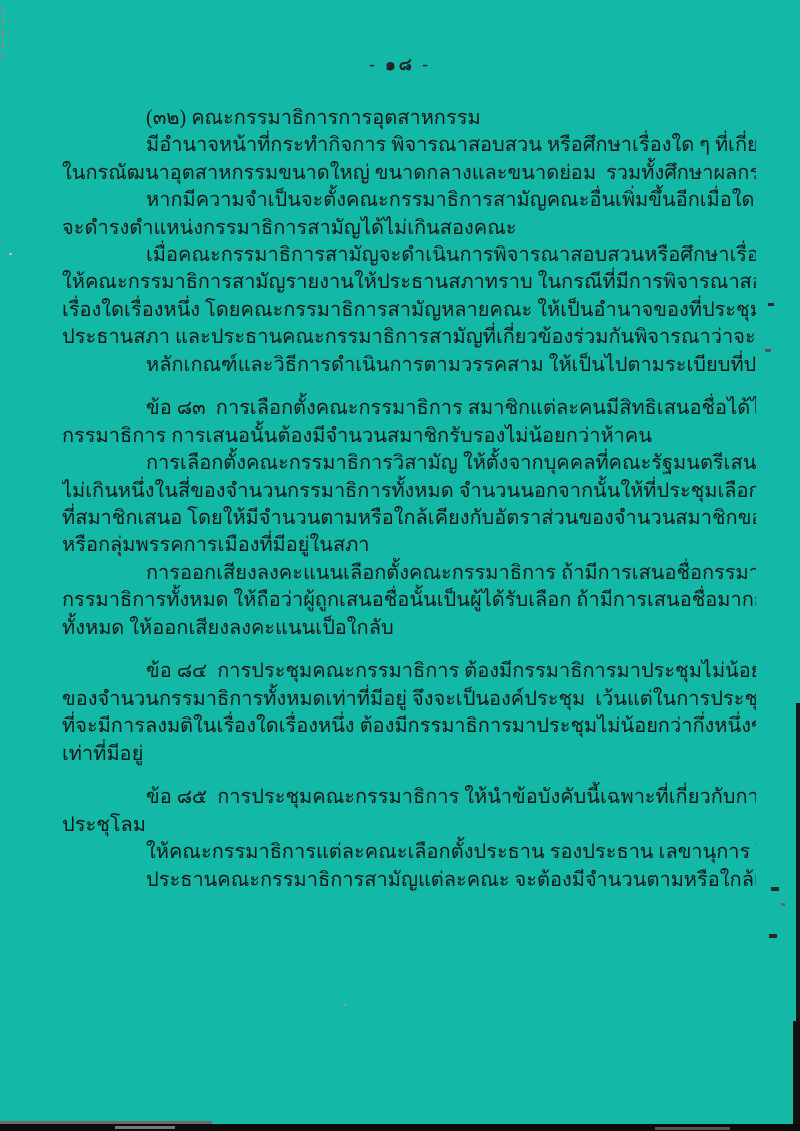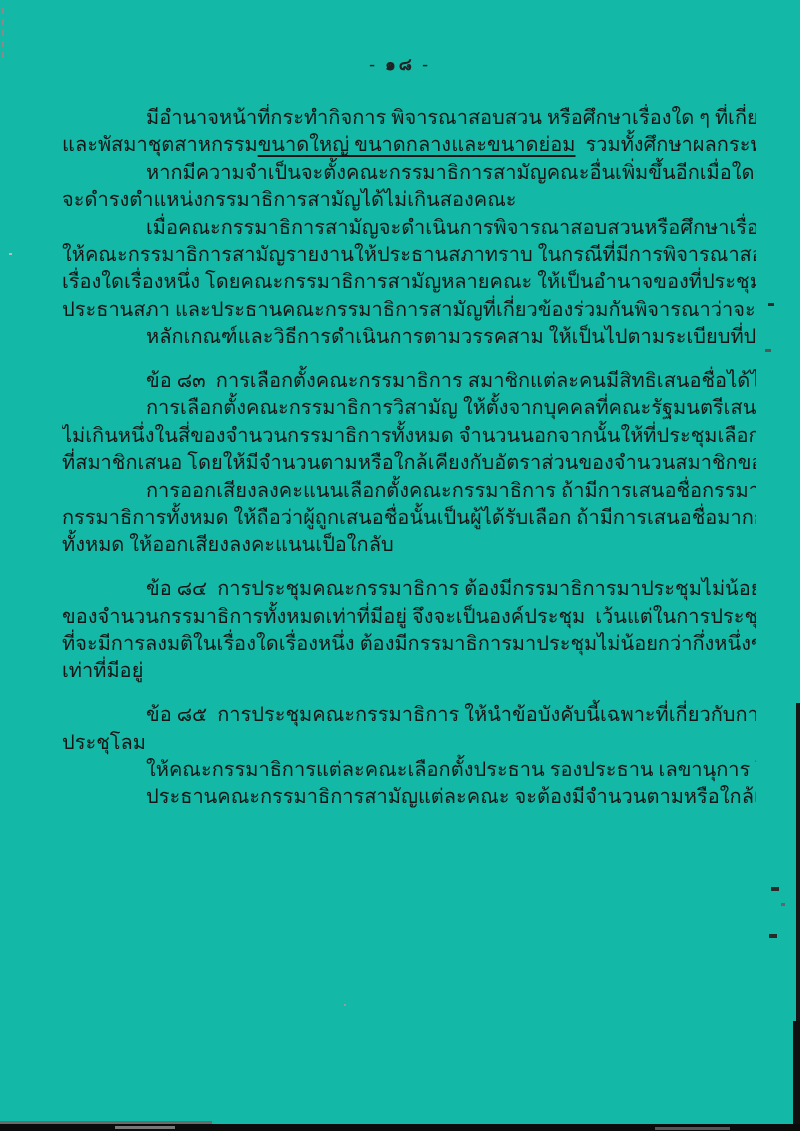--- a/index.html
+++ b/index.html
@@ -36,21 +36,20 @@
     overflow: hidden;
   }
   .line {
     height: 27.4px;
     line-height: 27.4px;
     white-space: pre;
   }
   .line.indent { padding-left: 84px; }
   .line.gap { margin-top: 16.5px; }
   .run.u {
-    text-decoration: underline;
     text-underline-offset: 4px;
     text-decoration-thickness: 1.5px;
   }
   
   .artifact { position: absolute; pointer-events: none; }
   .edge-right-band { right: 0; top: 703px; bottom: 0; width: 4px; background: #161616; }
   .edge-right-band-wide { right: 0; bottom: 0; height: 110px; width: 7px; background: #101010; }
   .edge-bottom-band { left: 0; right: 0; bottom: 0; height: 7px; background: #0b0b0b; }
   .edge-bottom-gray { left: 0; bottom: 7px; width: 212px; height: 3px; background: #6a6a68; }
   .edge-bottom-gap1 { left: 115px; bottom: 2px; width: 60px; height: 3px; background: #777; }
@@ -69,33 +68,36 @@
   }
 </style>
 </head>
 <body>
 
 <div class="page">
 
   <div class="page-number">- ๑๘ -</div>
 
   <div class="body-text" id="body-text">
+      <div class="line indent"><span class="run">(๓๒) คณะกรรมาธิการการอุตสาหกรรม</span></div>
       <div class="line indent"><span class="run">มีอำนาจหน้าที่กระทำกิจการ พิจารณาสอบสวน หรือศึกษาเรื่องใด ๆ ที่เกี่ยวกับการส่งเสริม</span></div>
-      <div class="line"><span class="run">และพัสมาชุตสาหกรรม</span><span class="run u">ขนาดใหญ่ ขนาดกลางและขนาดย่อม</span><span class="run">  รวมทั้งศึกษาผลกระทบอันเกิดจาก</span></div>
+      <div class="line"><span class="run">ในกรณัฒนาอุตสาหกรรม</span><span class="run u">ขนาดใหญ่ ขนาดกลางและขนาดย่อม</span><span class="run">  รวมทั้งศึกษาผลกระทบอันเกิดจาก</span></div>
       <div class="line indent"><span class="run">หากมีความจำเป็นจะตั้งคณะกรรมาธิการสามัญคณะอื่นเพิ่มขึ้นอีกเมื่อใดก็ได้ สมาชิกคนหนึ่ง</span></div>
       <div class="line"><span class="run">จะดำรงตำแหน่งกรรมาธิการสามัญได้ไม่เกินสองคณะ</span></div>
       <div class="line indent"><span class="run">เมื่อคณะกรรมาธิการสามัญจะดำเนินการพิจารณาสอบสวนหรือศึกษาเรื่องใด ๆ</span></div>
       <div class="line"><span class="run">ให้คณะกรรมาธิการสามัญรายงานให้ประธานสภาทราบ ในกรณีที่มีการพิจารณาสอบสวน หรือศึกษา</span></div>
       <div class="line"><span class="run">เรื่องใดเรื่องหนึ่ง โดยคณะกรรมาธิการสามัญหลายคณะ ให้เป็นอำนาจของที่ประชุมร่วมกันของ</span></div>
       <div class="line"><span class="run">ประธานสภา และประธานคณะกรรมาธิการสามัญที่เกี่ยวข้องร่วมกันพิจารณาว่าจะให้คณะกรรมาธิการ</span></div>
       <div class="line indent"><span class="run">หลักเกณฑ์และวิธีการดำเนินการตามวรรคสาม ให้เป็นไปตามระเบียบที่ประธานสภากำหนด</span></div>
       <div class="line indent gap"><span class="run">ข้อ ๘๓  การเลือกตั้งคณะกรรมาธิการ สมาชิกแต่ละคนมีสิทธิเสนอชื่อได้ไม่เกินจำนวน</span></div>
+      <div class="line"><span class="run">กรรมาธิการ การเสนอนั้นต้องมีจำนวนสมาชิกรับรองไม่น้อยกว่าห้าคน</span></div>
       <div class="line indent"><span class="run">การเลือกตั้งคณะกรรมาธิการวิสามัญ ให้ตั้งจากบุคคลที่คณะรัฐมนตรีเสนอชื่อมีจำนวน</span></div>
       <div class="line"><span class="run">ไม่เกินหนึ่งในสี่ของจำนวนกรรมาธิการทั้งหมด จำนวนนอกจากนั้นให้ที่ประชุมเลือกจากรายชื่อ</span></div>
       <div class="line"><span class="run">ที่สมาชิกเสนอ โดยให้มีจำนวนตามหรือใกล้เคียงกับอัตราส่วนของจำนวนสมาชิกของแต่ละพรรคการเมือง</span></div>
+      <div class="line"><span class="run">หรือกลุ่มพรรคการเมืองที่มีอยู่ในสภา</span></div>
       <div class="line indent"><span class="run">การออกเสียงลงคะแนนเลือกตั้งคณะกรรมาธิการ ถ้ามีการเสนอชื่อกรรมาธิการเท่ากับจำนวน</span></div>
       <div class="line"><span class="run">กรรมาธิการทั้งหมด ให้ถือว่าผู้ถูกเสนอชื่อนั้นเป็นผู้ได้รับเลือก ถ้ามีการเสนอชื่อมากกว่าจำนวนกรรมาธิการ</span></div>
       <div class="line"><span class="run">ทั้งหมด ให้ออกเสียงลงคะแนนเป็อใกลับ</span></div>
       <div class="line indent gap"><span class="run">ข้อ ๘๔  การประชุมคณะกรรมาธิการ ต้องมีกรรมาธิการมาประชุมไม่น้อยกว่าหนึ่งในสาม</span></div>
       <div class="line"><span class="run">ของจำนวนกรรมาธิการทั้งหมดเท่าที่มีอยู่ จึงจะเป็นองค์ประชุม  เว้นแต่ในการประชุมคณะกรรมาธิการ</span></div>
       <div class="line"><span class="run">ที่จะมีการลงมติในเรื่องใดเรื่องหนึ่ง ต้องมีกรรมาธิการมาประชุมไม่น้อยกว่ากึ่งหนึ่งของกรรมาธิการทั้งหมด</span></div>
       <div class="line"><span class="run">เท่าที่มีอยู่</span></div>
       <div class="line indent gap"><span class="run">ข้อ ๘๕  การประชุมคณะกรรมาธิการ ให้นำข้อบังคับนี้เฉพาะที่เกี่ยวกับการประชุมมาใช้บังคับ</span></div>
       <div class="line"><span class="run">ประชุโลม</span></div>
       <div class="line indent"><span class="run">ให้คณะกรรมาธิการแต่ละคณะเลือกตั้งประธาน รองประธาน เลขานุการ โฆษก และ</span></div>

